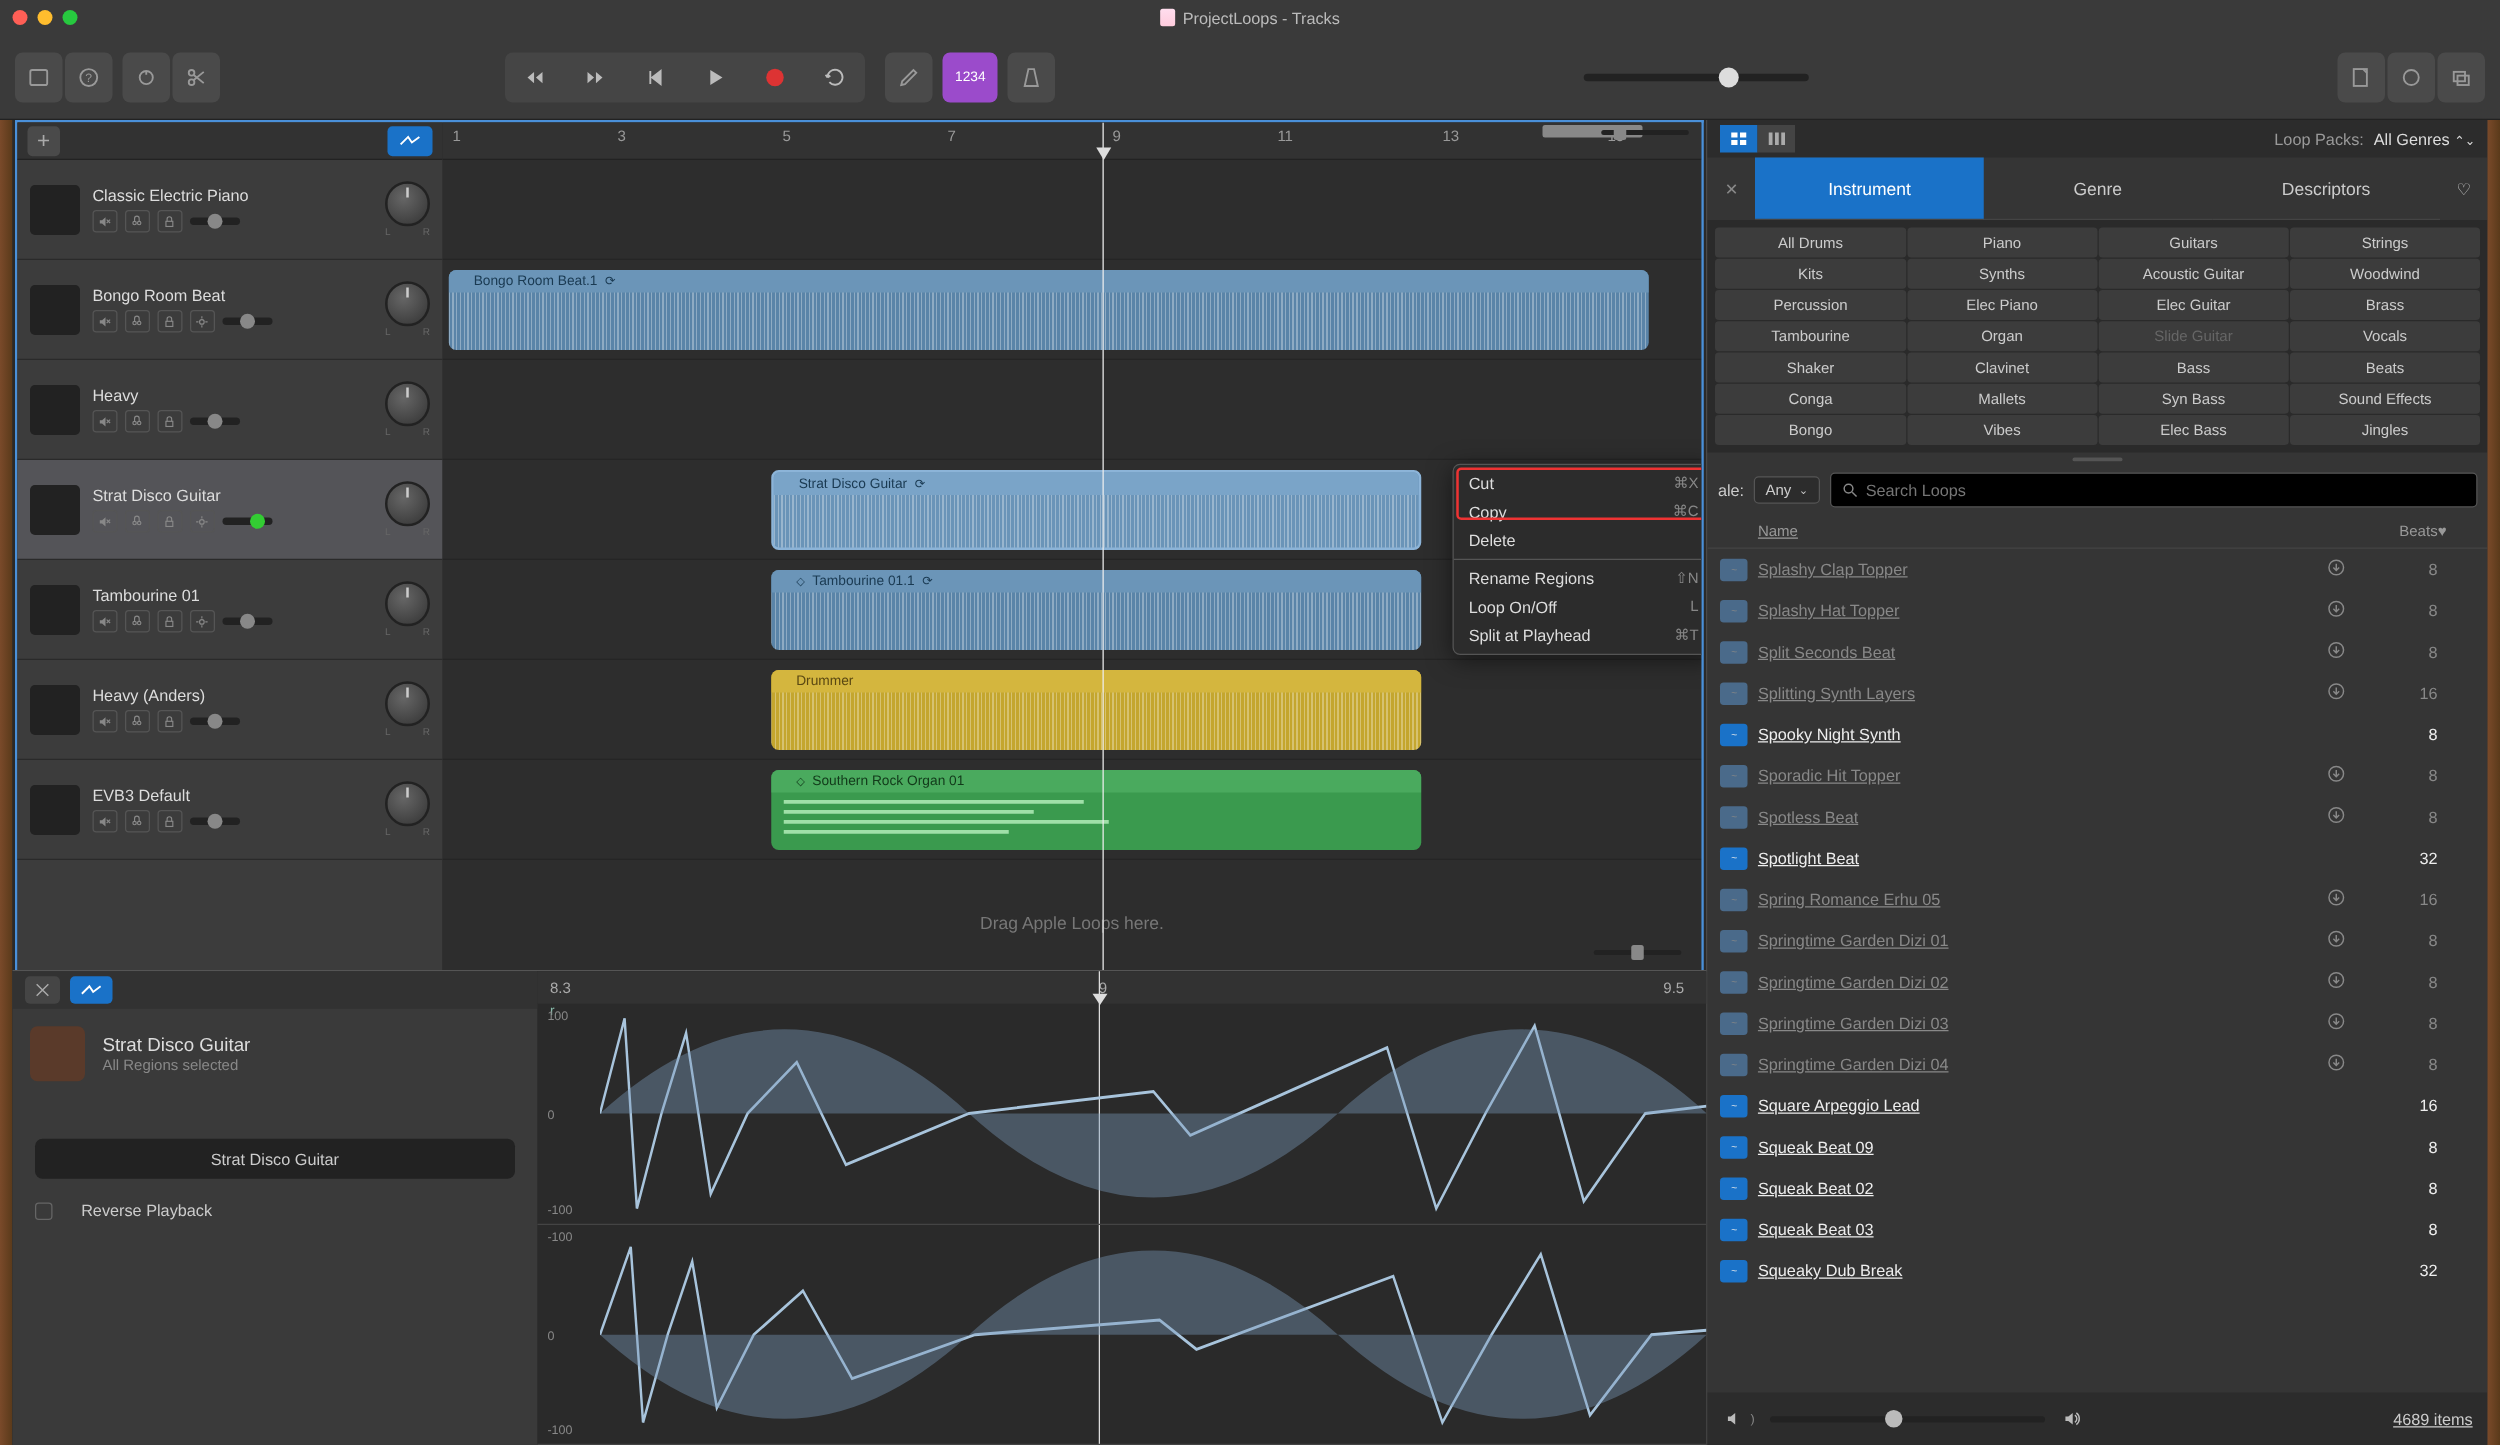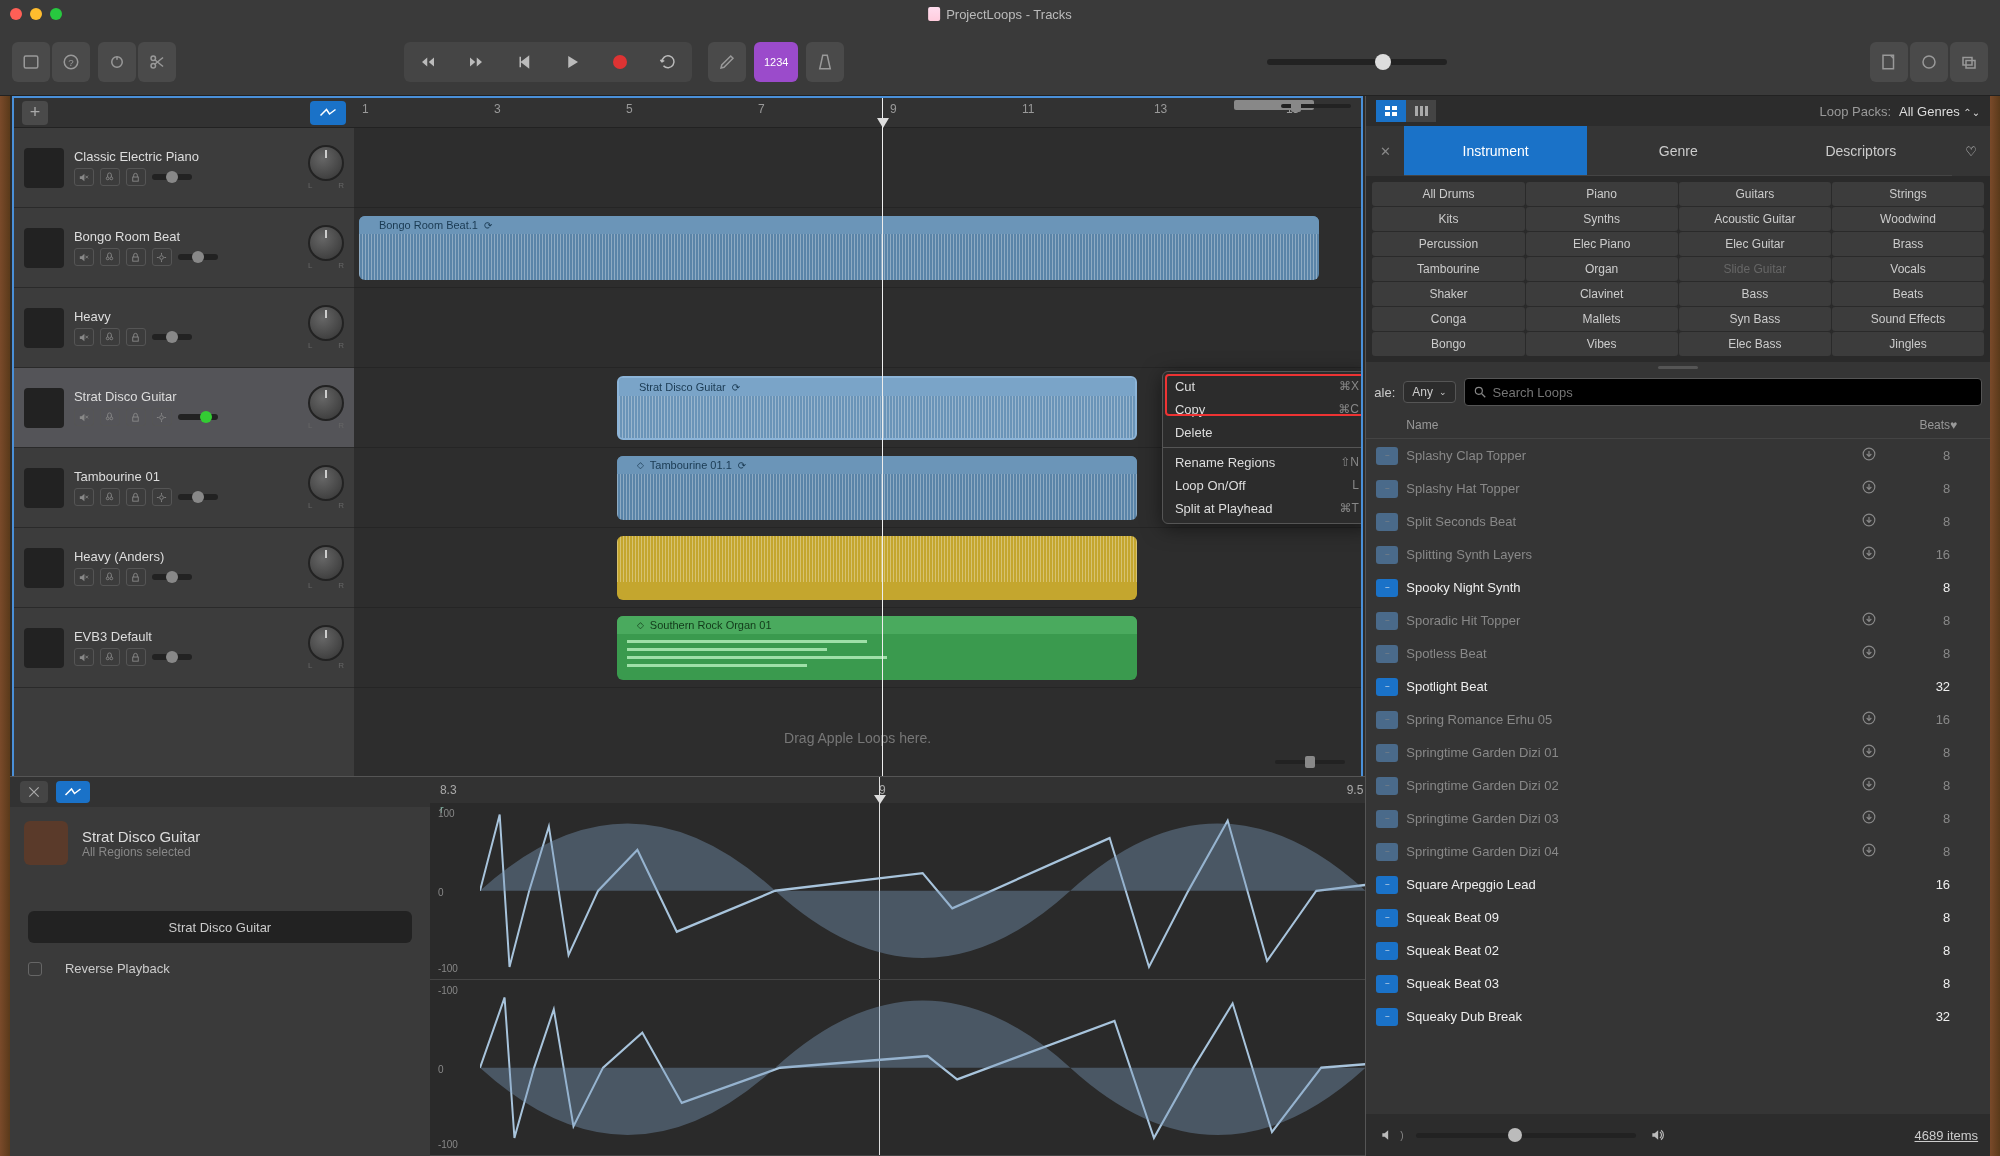--- a/index.html
+++ b/index.html
@@ -150,21 +150,21 @@
 .cat-handle { height:10px; display:flex; justify-content:center; align-items:center; }
 .cat-handle span { width:40px; height:3px; background:#555; border-radius:2px; }
 
 .filter-row { display:flex; padding:6px 8px; gap:8px; align-items:center; }
 .scale-sel { background:#2c2c2c; border:1px solid #555; border-radius:4px; padding:3px 8px; font-size:12px; display:flex; gap:6px; align-items:center; }
 .search { flex:1; background:#000000; border:1px solid #555; border-radius:4px; height:28px; display:flex; align-items:center; padding:0 8px; gap:6px; }
 .search input { background:none; border:none; color:#ddd; flex:1; font-size:13px; outline:none; }
 
 .loop-list { flex:1; overflow:hidden; }
 .ll-header { display:flex; padding:6px 10px; border-bottom:1px solid #444; font-size:12px; color:#999; }
-.ll-name { flex:1; }
+.ll-name { flex:1;text-decoration:underline; }
 .ll-beats { width:60px; text-align:right; }
 .ll-heart { width:30px; }
 .ll-row { display:flex; align-items:center; padding:5px 10px; font-size:13px; height:33px; }
 .ll-row.bright { color:#eee; }
 .ll-row.dim { color:#888; }
 .ll-ico { width:22px; height:18px; background:#1a72c8; border-radius:3px; margin-right:8px; display:flex;align-items:center;justify-content:center; font-size:8px; }
 .ll-ico.dim { background:#4a6a8a; }
 .dl-ico { width:20px; margin-right:8px; }
 
 .lb-footer { height:42px; background:#2c2c2c; display:flex; align-items:center; padding:0 12px; gap:12px; }
@@ -647,20 +647,23 @@
             <div class="region-header">
                 <span style="font-size:9px;">◇</span>
                 <span>Tambourine 01.1</span>
                 <span class="loop-ico">⟳</span>
               </div>
             <div class="wave"></div>
           </div>
         </div>
         <div class="lane">
           <div class="region yellow" style="left:263px; width:520px;">
+            <div class="region-header">
+                <span>Drummer</span>
+              </div>
             <div class="wave"></div>
           </div>
         </div>
         <div class="lane">
           <div class="region green" style="left:263px; width:520px;">
             <div class="region-header">
                 <span style="font-size:9px;">◇</span>
                 <span>Southern Rock Organ 01</span>
               </div>
             <div style="height:46px; position:relative;">
@@ -738,21 +741,21 @@
         <div class="ed-side-top" style="position:absolute;top:-30px;right:10px;background:none;">
           <div class="ed-zoom">
               <div style="width:100%;height:4px;background:#222;border-radius:2px;position:relative;">
                 <div style="position:absolute;top:-4px;left:30px;width:10px;height:12px;background:#888;border-radius:2px;"></div>
               </div>
             </div>
         </div>
         <div class="ed-ruler">
           <span class="ed-ruler-tick" style="left:10px;">8.3</span>
           <span class="ed-ruler-tick" style="left:48%;">9</span>
-          <span class="ed-ruler-tick" style="right:2px;">9.5</span>
+          <span class="ed-ruler-tick" style="right:18px;">9.5</span>
         </div>
         <span class="ed-label">r</span>
         <div class="ed-ph" style="left:48%;"></div>
         <div class="wave-ch">
           <span class="db-label" style="top:5px;">100</span>
           <span class="db-label" style="top:48%;">0</span>
           <span class="db-label" style="bottom:5px;">-100</span>
           <div class="big-wave"><svg viewBox="0 0 900 150" preserveAspectRatio="none">
                 <path d="M0 75 L20 10 30 140 50 75 70 20 90 130 120 75 160 40 200 110 300 75 450 60 480 90 640 30 680 140 720 75 760 15 800 135 850 75 900 70" fill="none" stroke="#a8c4dc" stroke-width="2"></path>
                 <path d="M0 75 Q150 -40 300 75 T600 75 T900 75" fill="#7a9cbc" opacity=".4"></path>

